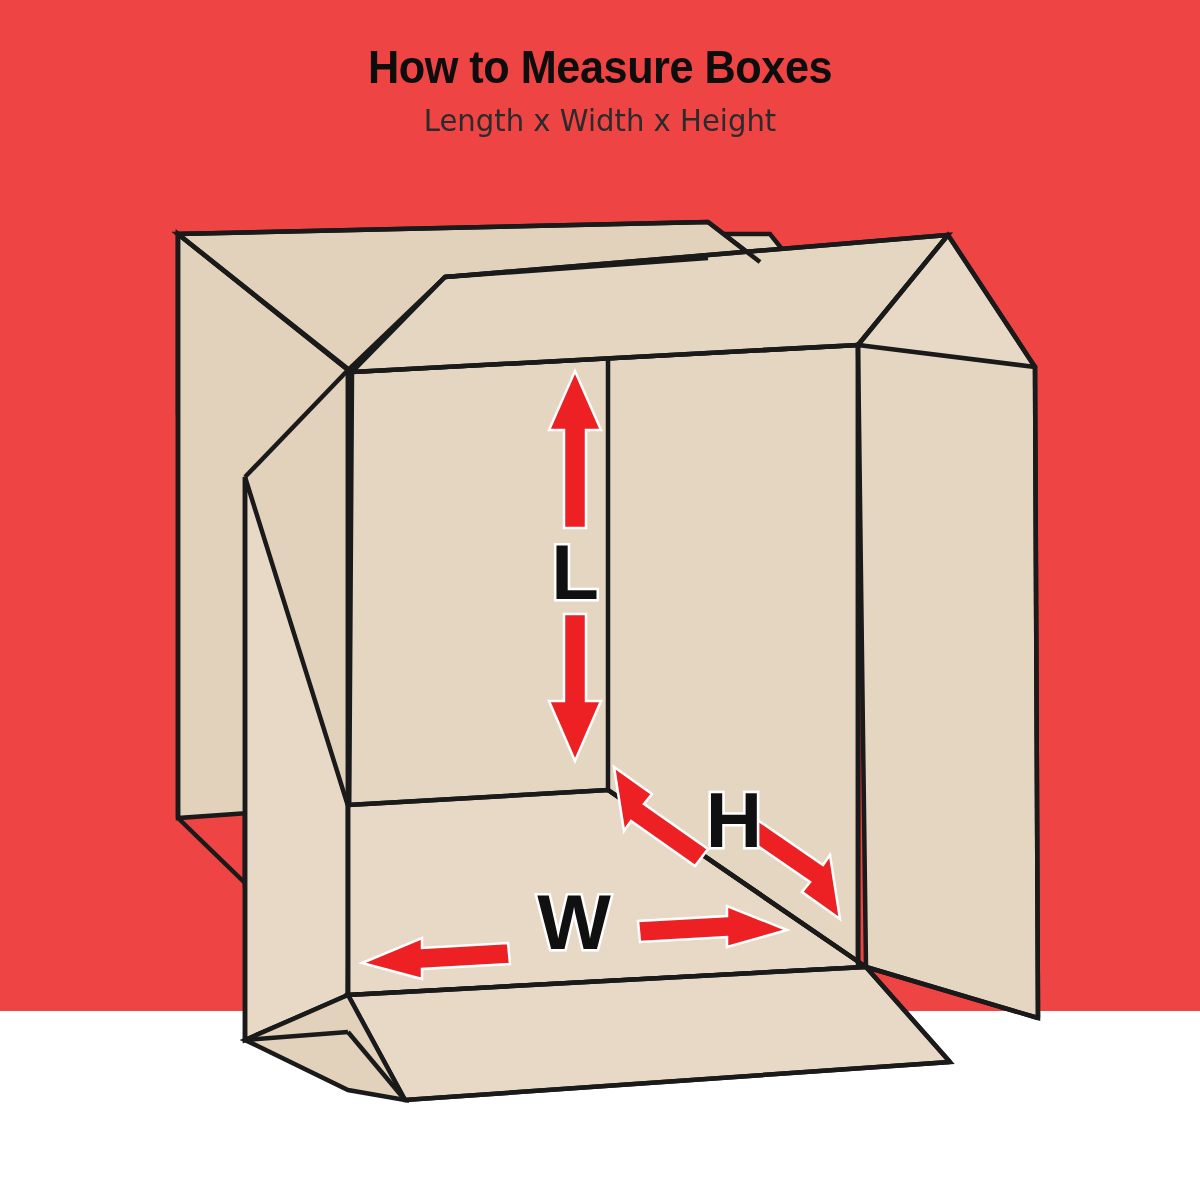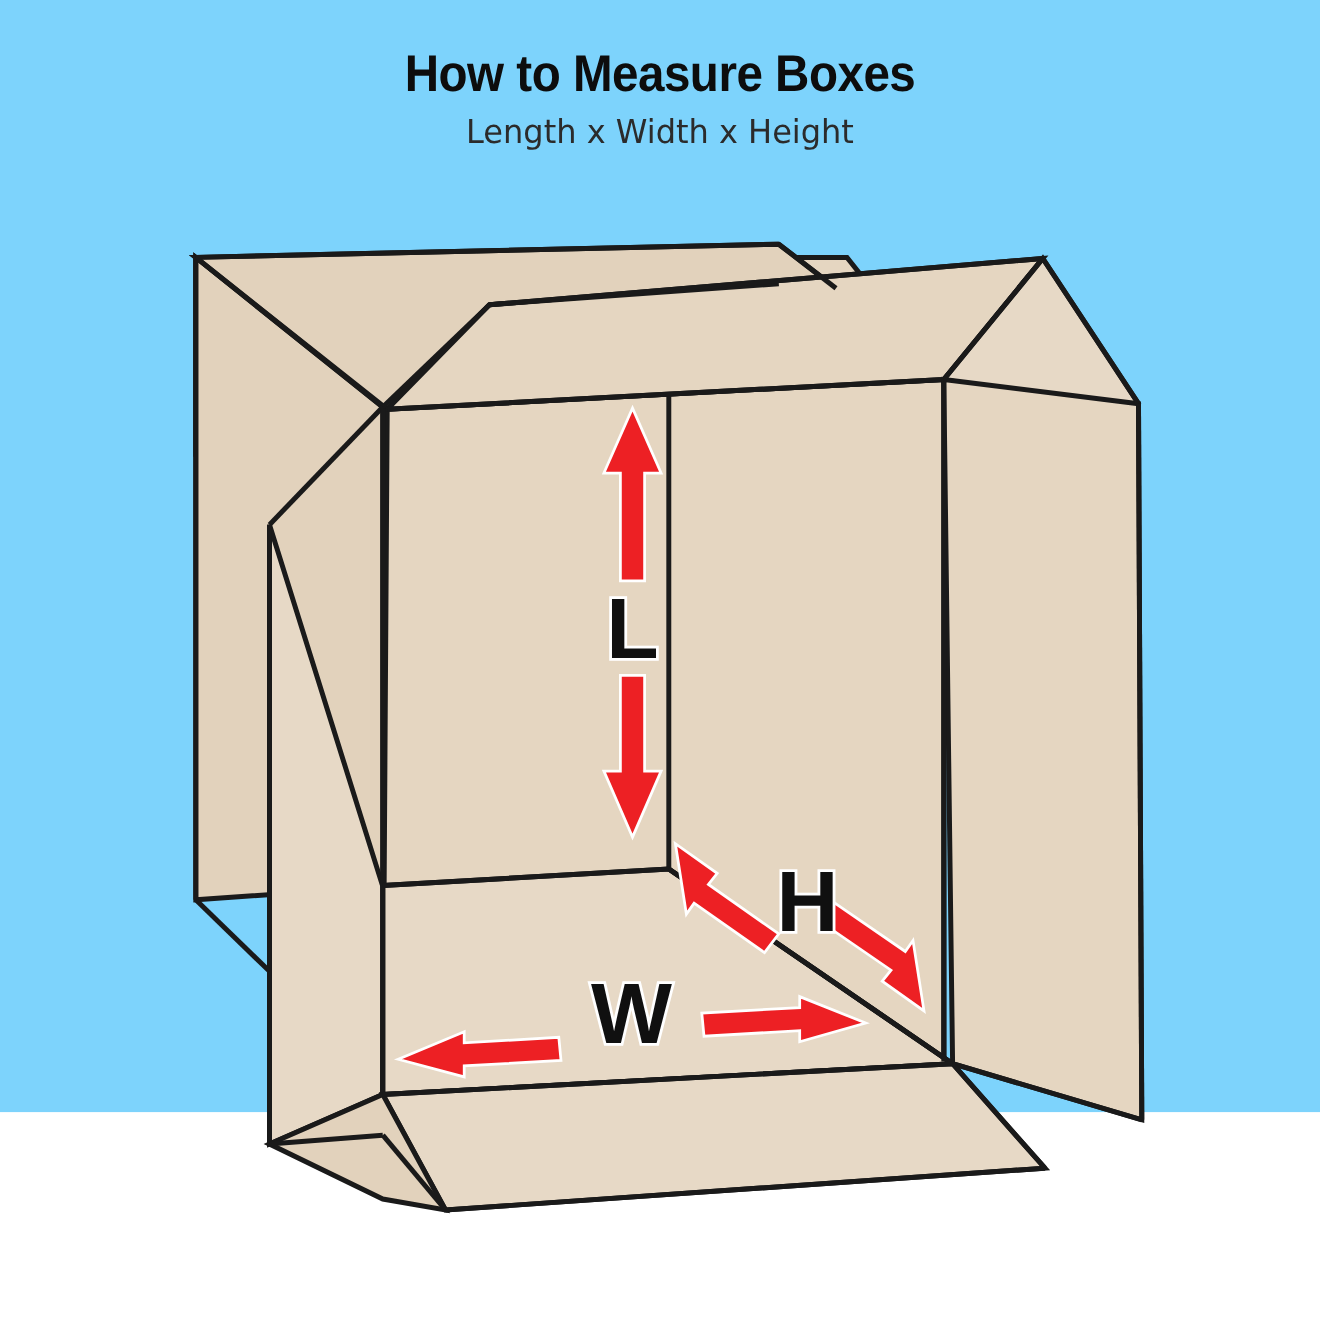--- a/index.html
+++ b/index.html
@@ -12,21 +12,21 @@
     width: 1200px;
     height: 1200px;
     font-family: "Liberation Sans", sans-serif;
     overflow: hidden;
     position: relative;
   }
   #page {
     position: relative;
     width: 1200px;
     height: 1011px;
-    background: #7dd3fc;
+    background: #ef4444;
   }
   .header {
     position: absolute;
     top: 0;
     left: 0;
     width: 1200px;
     text-align: center;
     user-select: none;
   }
   .title {

